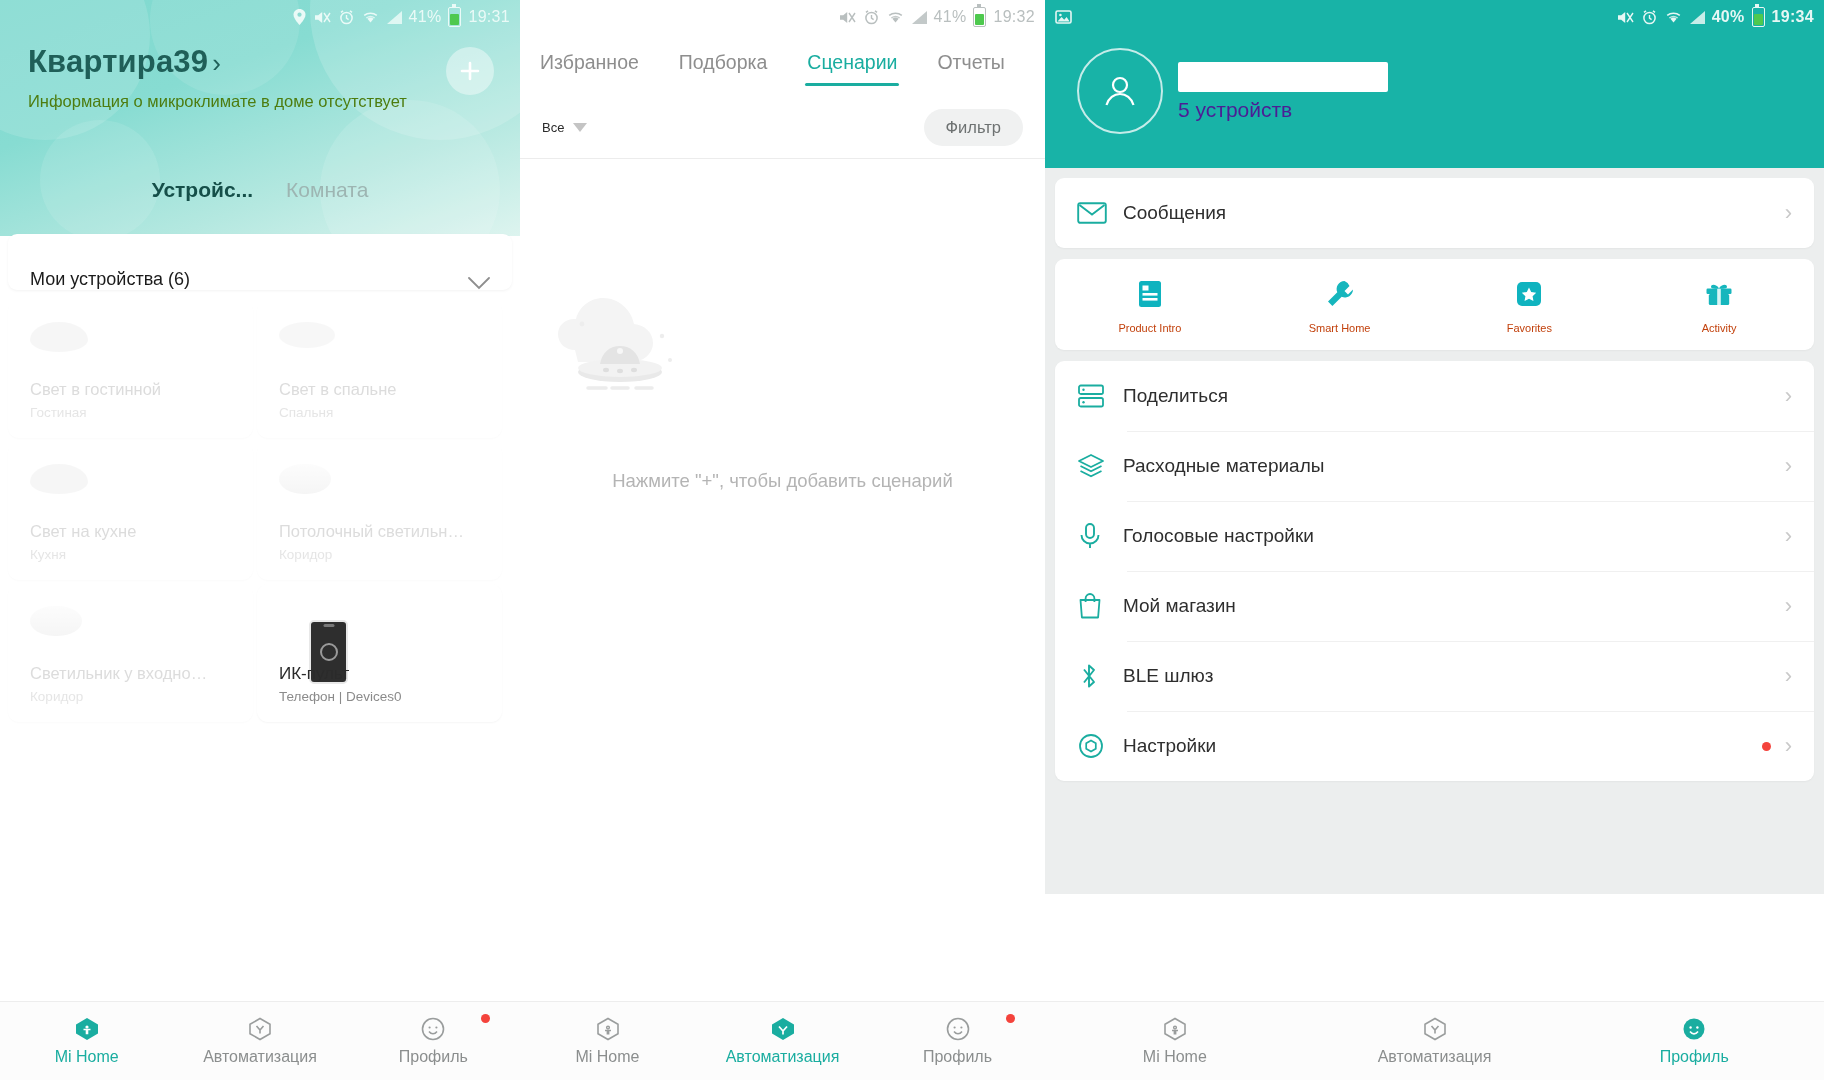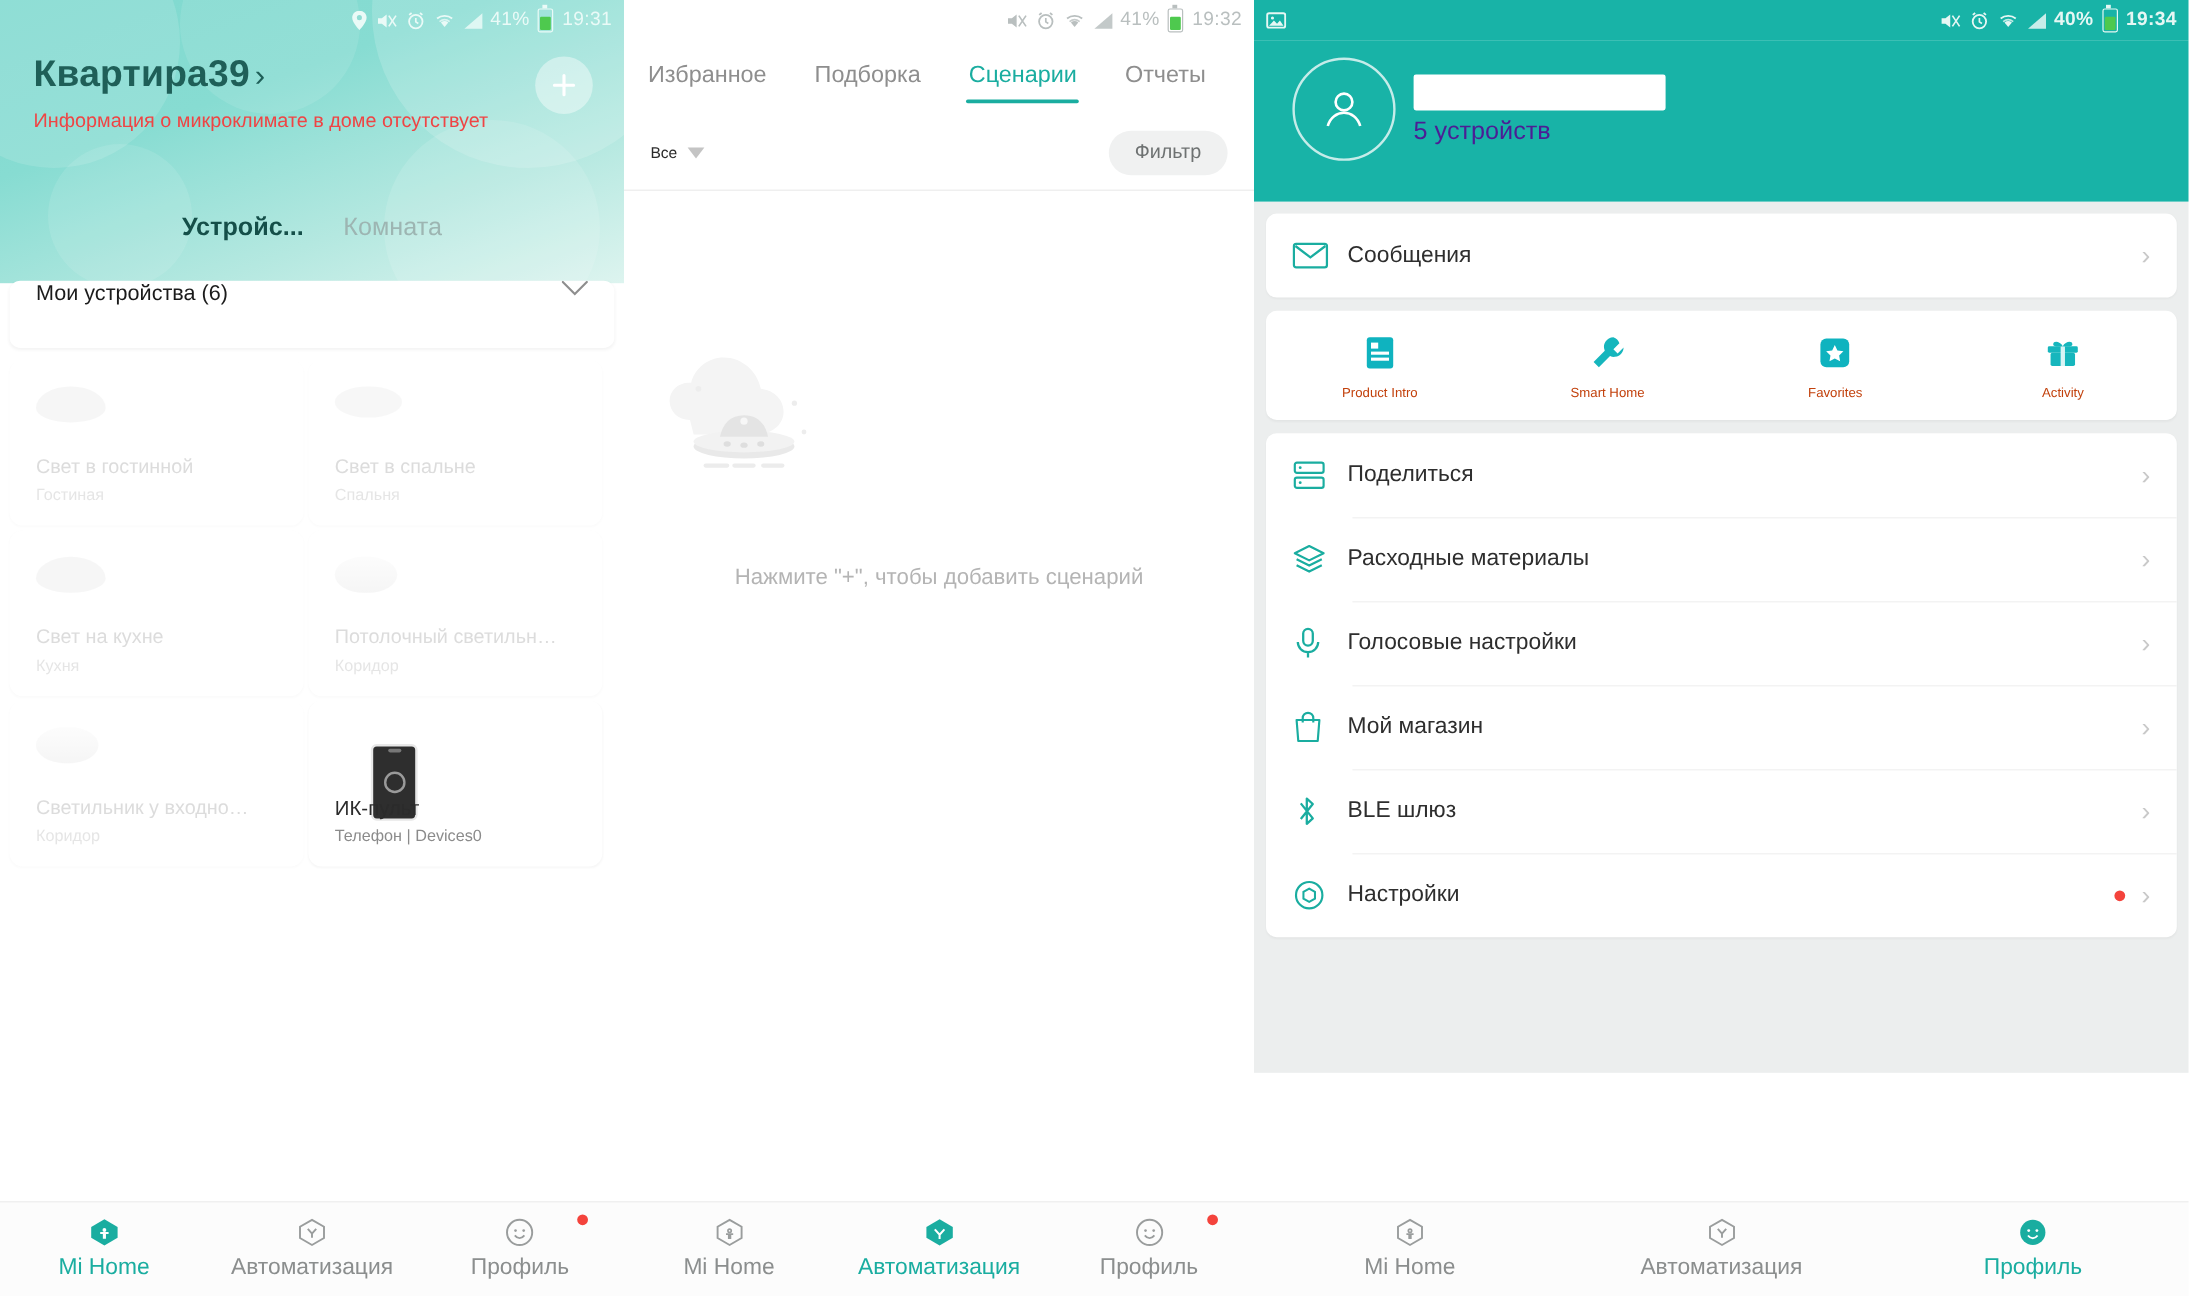--- a/index.html
+++ b/index.html
@@ -28,30 +28,30 @@
         background:linear-gradient(160deg,#7fd9cf 0%,#87dcd2 35%,#b4e8e0 70%,#ddf4ef 100%);overflow:hidden;}
   .bub{position:absolute;border-radius:50%;background:rgba(255,255,255,.13);}
   .b1{width:210px;height:210px;left:-60px;top:-70px;}
   .b2{width:260px;height:260px;right:-50px;top:-120px;background:rgba(255,255,255,.16);}
   .b3{width:150px;height:150px;left:150px;top:-55px;background:rgba(255,255,255,.10);}
   .b4{width:180px;height:180px;left:320px;top:100px;background:rgba(255,255,255,.12);}
   .b5{width:120px;height:120px;left:40px;top:120px;background:rgba(255,255,255,.10);}
   .home-title{position:absolute;left:28px;top:44px;z-index:4;display:flex;align-items:baseline;gap:4px;}
   .home-title .t{font-size:31px;font-weight:bold;color:#1f5f58;letter-spacing:.2px;}
   .home-title .ch{font-size:26px;color:#1f5f58;font-weight:300;}
-  .home-sub{position:absolute;left:28px;top:92px;z-index:4;font-size:16.5px;color:#ef4444;}
+  .home-sub{position:absolute;left:28px;top:92px;z-index:4;font-size:16.5px;color:#4d7c0f;}
   .addbtn{position:absolute;right:26px;top:47px;width:48px;height:48px;border-radius:50%;
           background:rgba(255,255,255,.42);z-index:5;display:flex;align-items:center;justify-content:center;}
   .addbtn svg{display:block;}
   .tabs1{position:absolute;top:178px;left:0;right:0;z-index:5;display:flex;justify-content:center;gap:33px;}
   .tab1{font-size:21px;color:#9db5b2;}
   .tab1.on{color:#154f49;font-weight:bold;}
   .dev-panel{position:absolute;top:234px;left:0;right:0;bottom:856px;background:#f2f3f3;}
   .mydev{position:absolute;top:234px;left:8px;right:8px;height:56px;background:#fff;border-radius:9px;
-         display:flex;align-items:flex-start;justify-content:space-between;padding:0 22px;box-sizing:border-box;z-index:3;
+         display:flex;align-items:flex-end;justify-content:space-between;padding:0 22px;box-sizing:border-box;z-index:3;
          box-shadow:0 1px 3px rgba(0,0,0,.05);}
   .mydev span{font-size:18px;color:#1b1b1b;}
   .grid{position:absolute;top:300px;left:8px;right:8px;display:flex;flex-wrap:wrap;gap:4px;z-index:2;}
   .card{width:245px;height:138px;background:#fff;border-radius:11px;position:relative;opacity:.52;
         box-shadow:0 1px 2px rgba(0,0,0,.04);}
   .card .thumb{position:absolute;left:22px;top:22px;width:60px;height:34px;}
   .lamp{width:58px;height:30px;border-radius:50%/60% 60% 40% 40%;background:#efefef;}
   .lamp2{width:56px;height:26px;border-radius:50%;background:#f1f1f1;}
   .puck{width:52px;height:30px;border-radius:26px/16px;background:linear-gradient(#fbfbfb,#ededed);}
   .card .nm{position:absolute;left:22px;top:80px;font-size:16.5px;color:#bdbdbd;white-space:nowrap;overflow:hidden;
@@ -97,21 +97,21 @@
   .chev{color:#c9c9c9;font-size:22px;font-weight:300;}
   .reddot{width:9px;height:9px;border-radius:50%;background:#f4433c;margin-right:14px;}
   .quick{display:flex;padding:18px 0 16px;}
   .qitem{flex:1;display:flex;flex-direction:column;align-items:center;gap:11px;}
   .qlbl{font-size:11px;color:#c2410c;}
 
   
   .botnav{position:absolute;bottom:0;left:0;right:0;height:78px;background:#fcfcfc;border-top:1px solid #ededed;
           display:flex;align-items:center;}
   .nitem{flex:1;display:flex;flex-direction:column;align-items:center;gap:6px;position:relative;}
-  .nlbl{font-size:19px;color:#8b8e8e;}
+  .nlbl{font-size:16px;color:#8b8e8e;}
   .nitem.on .nlbl{color:#1aada0;}
   .ndot{position:absolute;top:-2px;right:30px;width:9px;height:9px;border-radius:50%;background:#f4433c;}
   svg{display:block;}
 </style>
 </head>
 <body>
 
 <div class="screens">
 
   <div class="panel p1">

